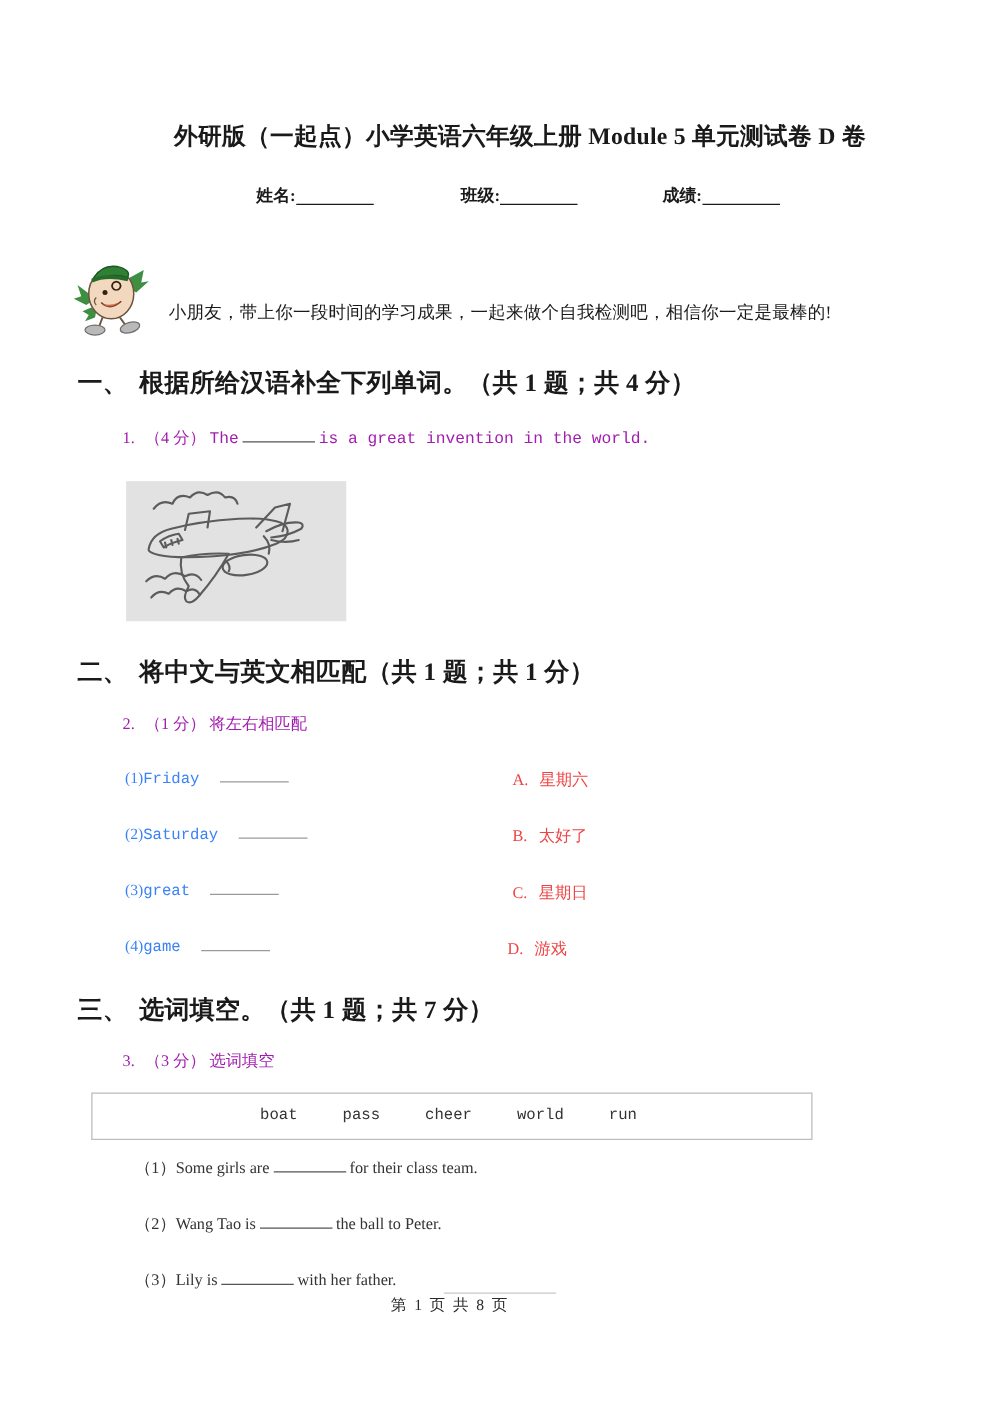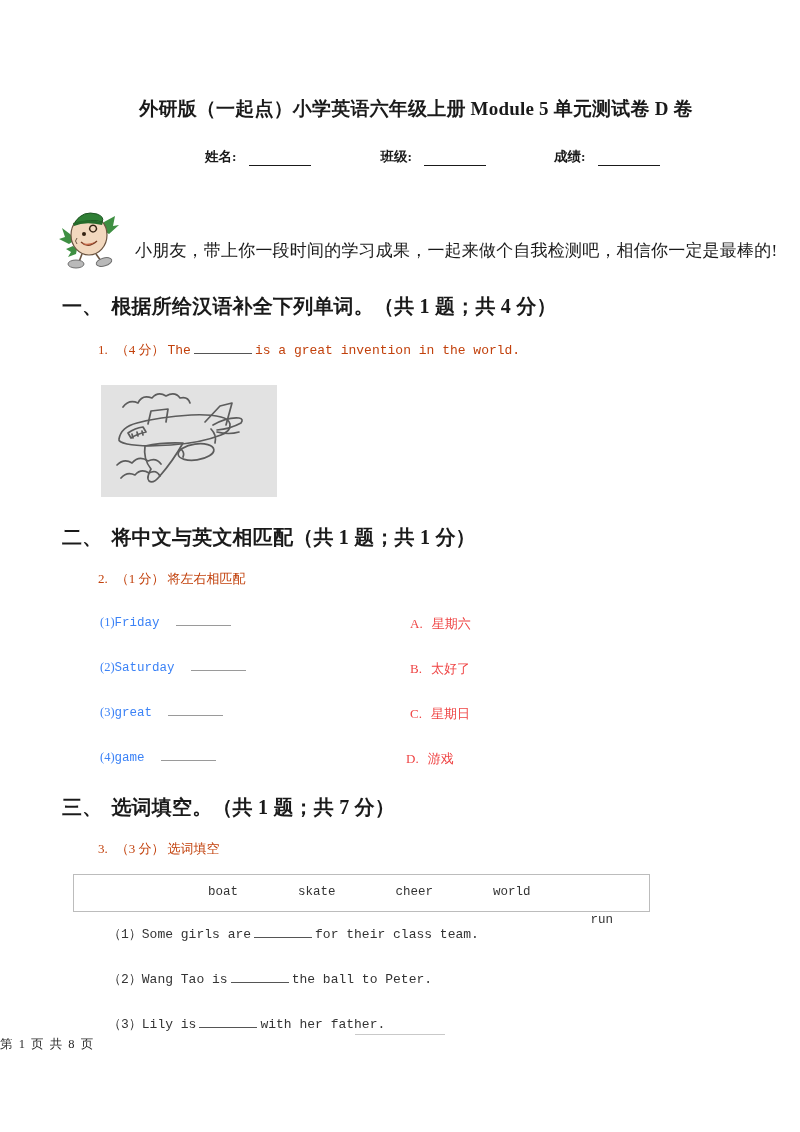--- a/index.html
+++ b/index.html
@@ -43,23 +43,22 @@
     top: 148px;
     left: 205px;
     width: 430px;
     display: flex;
     font-size: 13.5px;
     font-weight: bold;
     font-family: "Liberation Serif", "DejaVu Serif", serif;
   }
   .info-field {
     display: flex;
-    align-items: flex-end;
-    white-space: nowrap;
-    gap: 12px;
+    align-items: center;
+    white-space: nowrap;
   }
   .info-field.f-name { margin-right: 70px; }
   .info-field.f-class { margin-right: 68px; }
   .info-blank {
     display: inline-block;
     width: 62px;
     border-bottom: 1.4px solid #1a1a1a;
     height: 13px;
   }
 
@@ -72,21 +71,21 @@
     display: flex;
     align-items: center;
   }
   .mascot {
     width: 66px;
     height: 62px;
     flex: 0 0 auto;
     position: relative;
   }
   .intro-text {
-    font-size: 17px;
+    font-size: 14px;
     font-family: "Liberation Serif", "DejaVu Serif", serif;
     margin-left: 12px;
     margin-top: 22px;
     white-space: nowrap;
     letter-spacing: 0.2px;
   }
 
   
   .section-heading {
     position: absolute;
@@ -99,21 +98,21 @@
   }
   .section-heading .sec-num { margin-right: 9px; }
 
   
   .question-line {
     position: absolute;
     left: 98px;
     font-size: 13px;
     font-family: "Liberation Mono", "DejaVu Sans Mono", monospace;
     white-space: nowrap;
-    color: #c2410c;
+    color: #a21caf;
   }
   .q-num {
     font-family: "Liberation Serif", "DejaVu Serif", serif;
     margin-right: 8px;
   }
   .q-score {
     font-family: "Liberation Serif", "DejaVu Serif", serif;
     margin-right: 3px;
   }
   .q-cn {
@@ -179,50 +178,49 @@
     box-sizing: border-box;
   }
   .word-bank-inner {
     position: absolute;
     left: 134px;
     top: 10px;
     display: flex;
     font-family: "Liberation Mono", "DejaVu Sans Mono", monospace;
     font-size: 12.5px;
     color: #333;
-    gap: 24px;
   }
   .word-bank-inner span { margin-right: 36px; }
-  .word-bank-inner span:last-child { margin-right: 0; margin-top: 28px; }
+  .word-bank-inner span:last-child { margin-right: 0; }
 
   
   .fill-line {
     position: absolute;
     left: 108px;
     font-size: 13px;
-    font-family: Liberation Mono, monospace;
+    font-family: Liberation Serif, serif;
     white-space: nowrap;
     color: #333;
   }
 
   
   .footer-rule {
     position: absolute;
     left: 355px;
     top: 1034px;
     width: 90px;
     height: 1px;
     background: #c9c9c9;
   }
   .page-footer {
     position: absolute;
     top: 1036px;
     left: 0;
     width: 720px;
-    text-align: left;
+    text-align: center;
     font-size: 12.5px;
     font-family: "Liberation Serif", "DejaVu Serif", serif;
     color: #2a2a2a;
     letter-spacing: 1.5px;
   }
 </style>
 </head>
 <body>
 
 <div class="page">
@@ -351,21 +349,21 @@
     <span class="sec-num">三、</span><span>选词填空。（共 1 题；共 7 分）</span>
   </div>
 
   <div class="question-line" style="top:840px">
     <span class="q-num">3.</span><span class="q-score">（3 分）</span><span class="q-cn">选词填空</span>
   </div>
 
   <div class="word-bank">
     <div class="word-bank-inner">
       <span>boat</span>
-      <span>skate</span>
+      <span>pass</span>
       <span>cheer</span>
       <span>world</span>
       <span>run</span>
     </div>
   </div>
 
   <div class="fill-line" style="top:925px">
     <span>（1）</span><span>Some girls are</span><span class="blank-inline"></span><span>for their class team.</span>
   </div>
   <div class="fill-line" style="top:970px">

